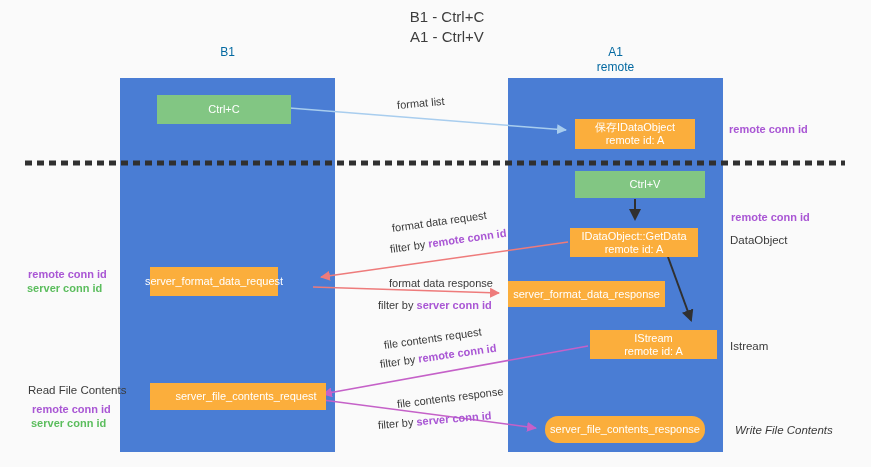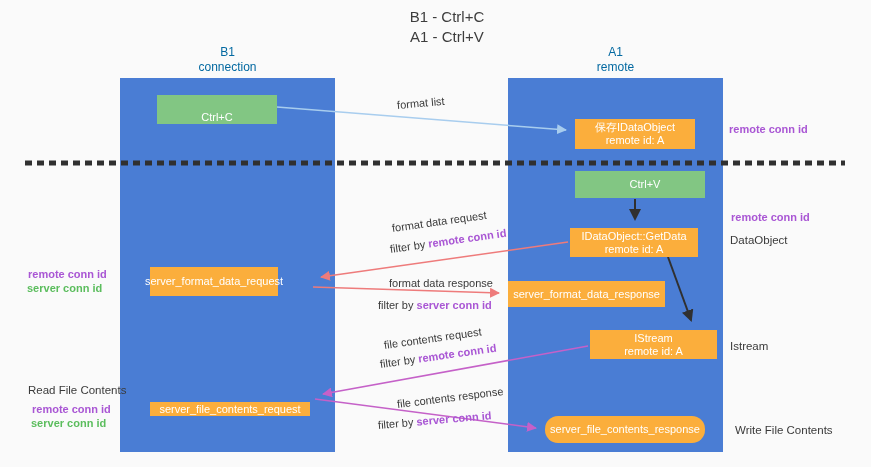--- a/index.html
+++ b/index.html
@@ -38,21 +38,20 @@
 
 <div id="canvas">
 
   <div class="abs title">
     <div>B1 - Ctrl+C</div>
     <div>A1 - Ctrl+V</div>
   </div>
 
   <div class="abs lane-header" style="left:120px;width:215px;">
     <div>B1</div>
-    <div>connection</div>
   </div>
   <div class="abs lane-header" style="left:508px;width:215px;">
     <div>A1</div>
     <div>remote</div>
   </div>
 
   <div class="abs lane" style="left:120px;"></div>
   <div class="abs lane" style="left:508px;"></div>
 
   <svg class="overlay">
@@ -81,21 +80,21 @@
 
     <line x1="313" y1="287" x2="499" y2="293" stroke="#ee7b7b" stroke-width="1.5" marker-end="url(#m-salmon)"></line>
 
     <line x1="668" y1="257" x2="691" y2="320" stroke="#303030" stroke-width="2" marker-end="url(#m-black)"></line>
 
     <line x1="588" y1="346" x2="323" y2="394" stroke="#c561c8" stroke-width="1.5" marker-end="url(#m-magenta)"></line>
 
     <line x1="315" y1="399" x2="536" y2="428" stroke="#c561c8" stroke-width="1.5" marker-end="url(#m-magenta)"></line>
   </svg>
 
-  <div class="abs node green" style="left:157px;top:95px;width:120px;height:29px;justify-content:flex-end;">
+  <div class="abs node green" style="left:157px;top:95px;width:134px;height:29px;">
     <div>Ctrl+C</div>
   </div>
 
   <div class="abs node orange" style="left:575px;top:119px;width:120px;height:30px;">
     <div>保存IDataObject</div>
     <div>remote id: A</div>
   </div>
 
   <div class="abs node green" style="left:575px;top:171px;width:120px;height:27px;padding-left:10px;">
     <div>Ctrl+V</div>
@@ -112,21 +111,21 @@
 
   <div class="abs node orange" style="left:508px;top:281px;width:157px;height:26px;">
     <div>server_format_data_response</div>
   </div>
 
   <div class="abs node orange" style="left:590px;top:330px;width:127px;height:29px;">
     <div>IStream</div>
     <div>remote id: A</div>
   </div>
 
-  <div class="abs node orange" style="left:150px;top:402px;width:160px;height:14px;">
+  <div class="abs node orange" style="left:150px;top:383px;width:160px;height:27px;padding-left:16px;">
     <div>server_file_contents_request</div>
   </div>
 
   <div class="abs node orange" style="left:545px;top:416px;width:160px;height:27px;border-radius:13px;">
     <div>server_file_contents_response</div>
   </div>
 
   <div class="abs edge-label" style="left:397px;top:99px;transform:rotate(-5deg);">format list</div>
 
   <div class="abs edge-label" style="left:392px;top:222px;transform:rotate(-8deg);">format data request</div>
@@ -150,21 +149,21 @@
   <div class="abs edge-label" style="left:397px;top:398px;transform:rotate(-7deg);">file contents response</div>
   <div class="abs edge-label" style="left:378px;top:419px;transform:rotate(-5deg);">
     <span>filter by</span>
     <span class="conn-purple">server conn id</span>
   </div>
 
   <div class="abs side-tag conn-purple" style="left:729px;top:123px;">remote conn id</div>
   <div class="abs side-tag conn-purple" style="left:731px;top:211px;">remote conn id</div>
   <div class="abs side-label" style="left:730px;top:234px;">DataObject</div>
   <div class="abs side-label" style="left:730px;top:340px;">Istream</div>
-  <div class="abs side-label" style="left:735px;top:424px;">Write File Contents</div>
+  <div class="abs side-label" style="left:735px;top:424px;font-style:italic;">Write File Contents</div>
 
   <div class="abs side-tag conn-purple" style="left:28px;top:268px;">remote conn id</div>
   <div class="abs side-tag conn-green" style="left:27px;top:282px;">server conn id</div>
   <div class="abs side-label" style="left:28px;top:384px;">Read File Contents</div>
   <div class="abs side-tag conn-purple" style="left:32px;top:403px;">remote conn id</div>
   <div class="abs side-tag conn-green" style="left:31px;top:417px;">server conn id</div>
 
 </div>
 
 </body></html>

